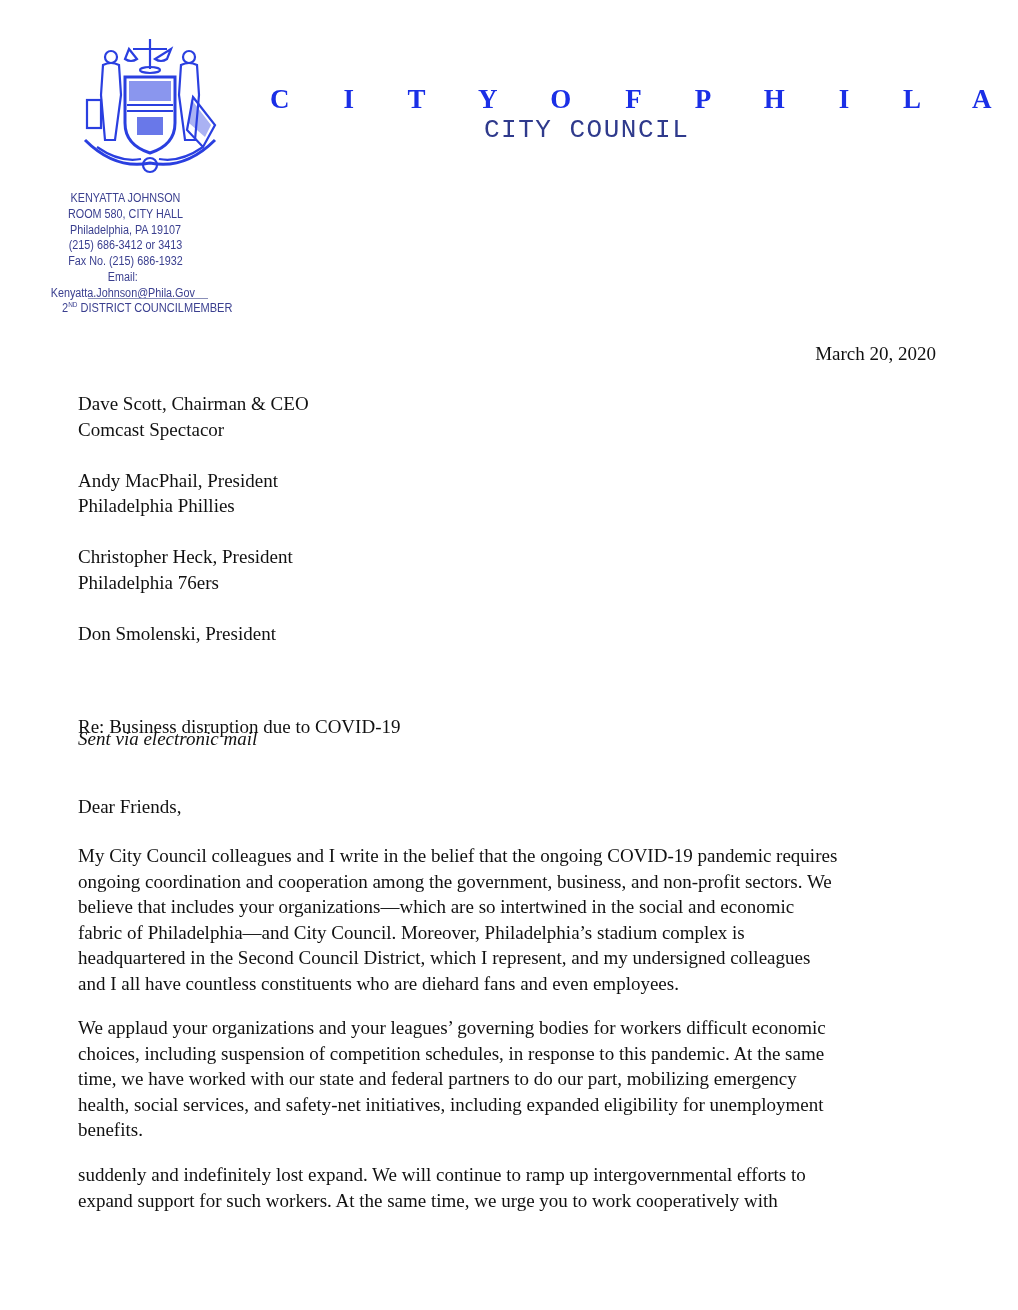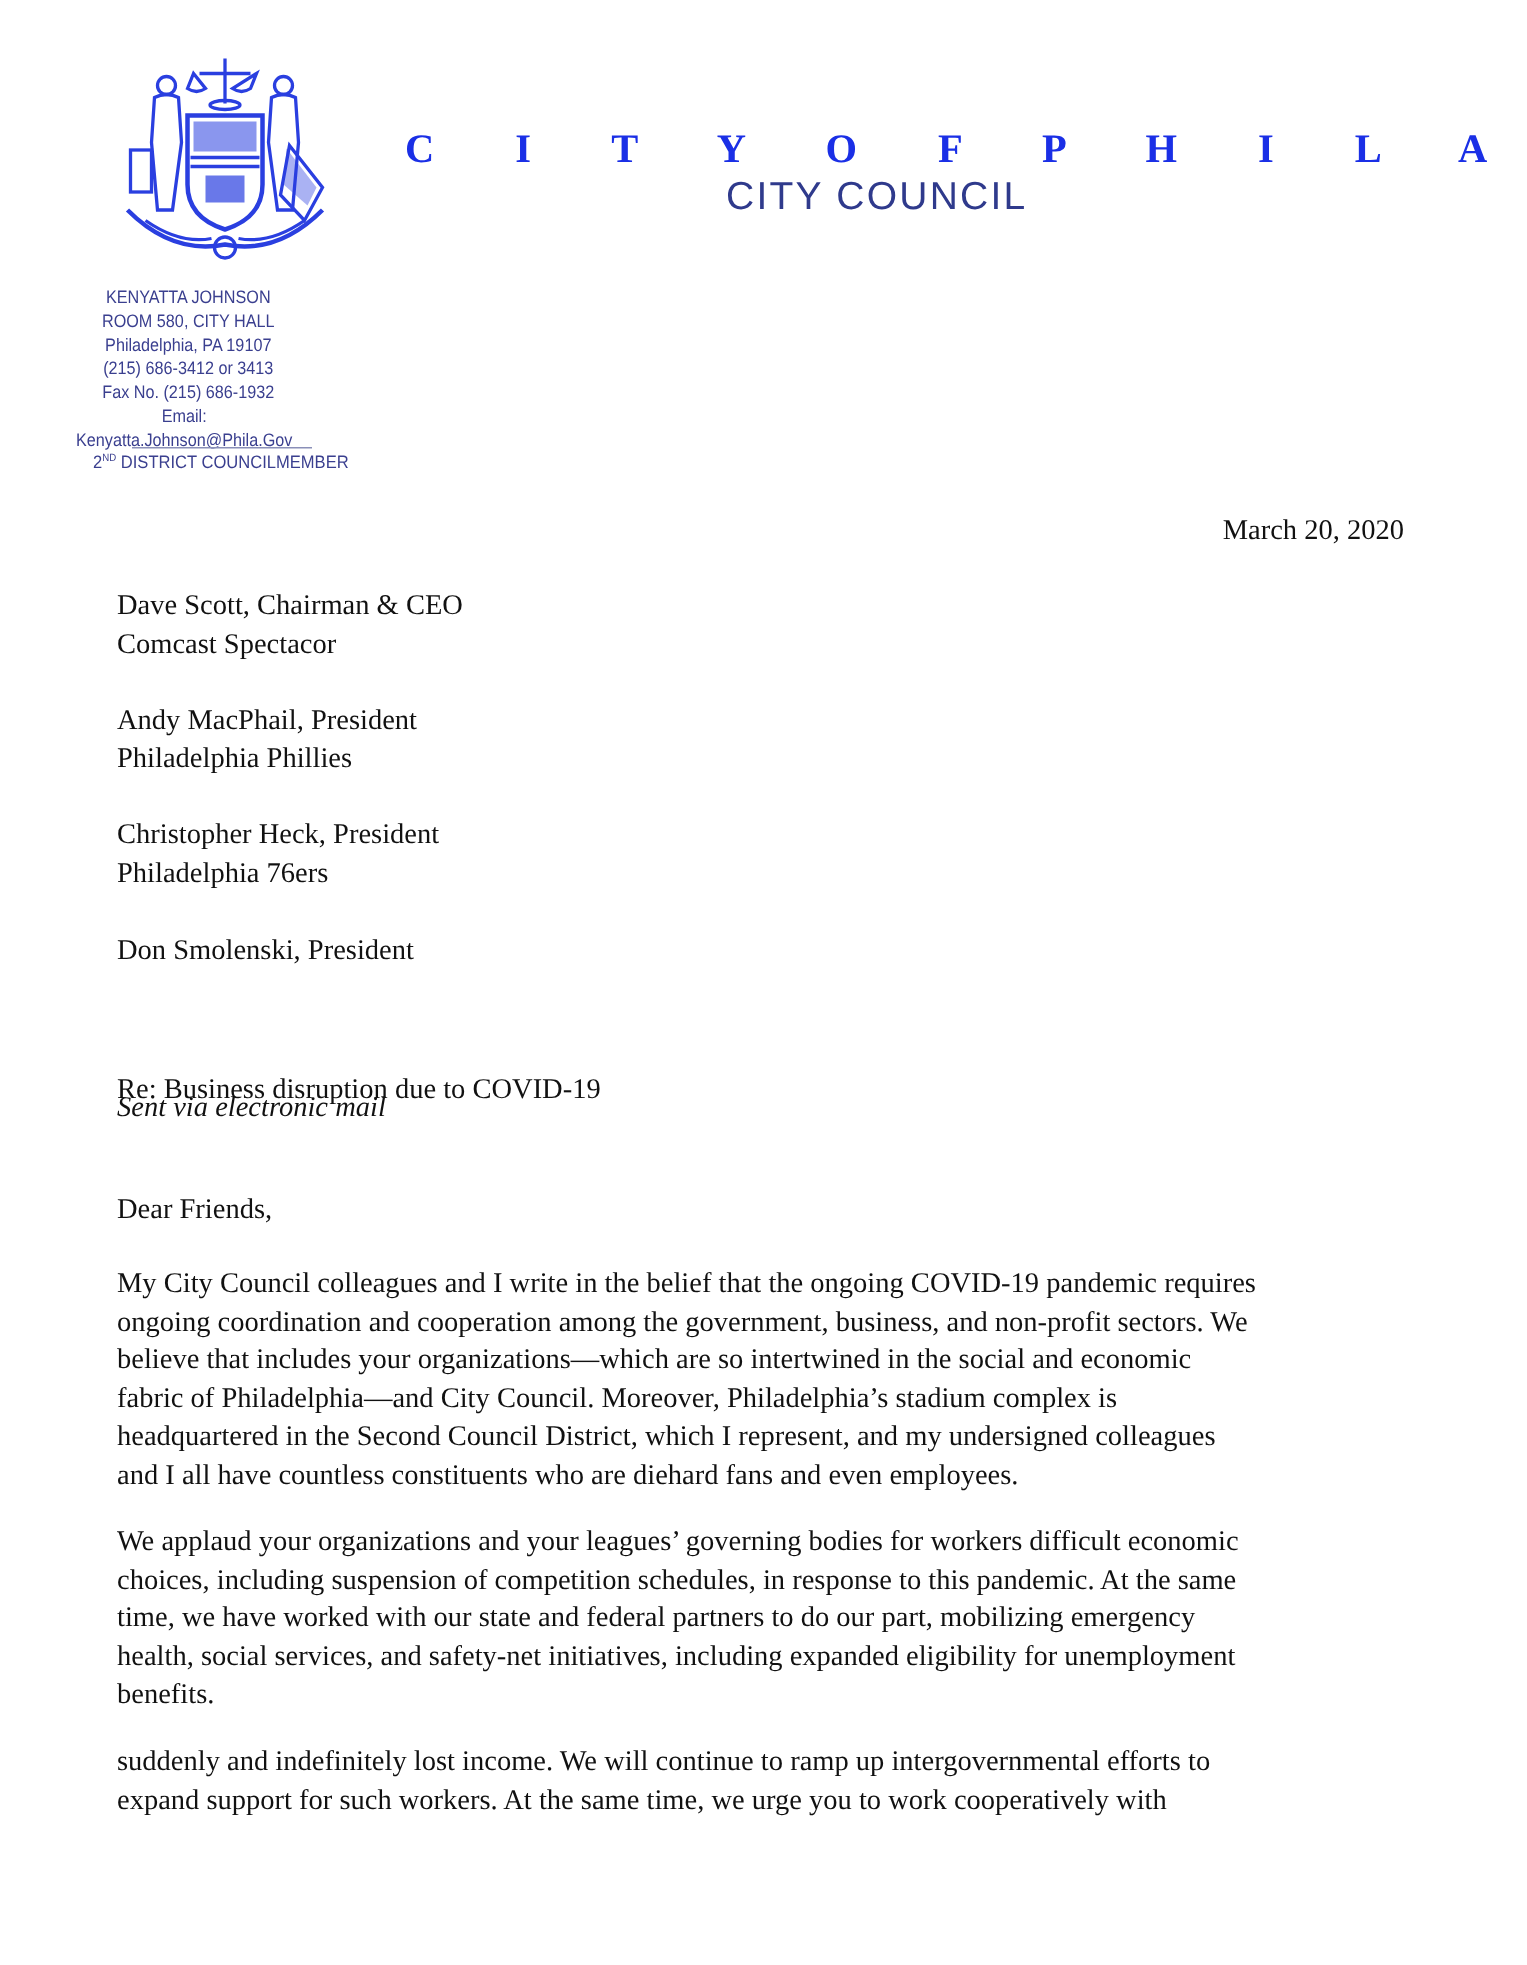--- a/index.html
+++ b/index.html
@@ -1,19 +1,19 @@
 <!DOCTYPE html>
 <html><head>
 <meta charset="utf-8">
 <style>
   html, body { margin: 0; padding: 0; background: #ffffff; }
   body { width: 1018px; height: 1310px; position: relative; overflow: hidden; font-family: "Liberation Serif", serif; color: #111; }
   .seal { position: absolute; left: 75px; top: 35px; width: 150px; height: 145px; }
   .head-title { position: absolute; left: 270px; top: 84px; font-family: "Liberation Serif", serif; font-weight: bold; font-size: 27px; color: #1a2fe6; letter-spacing: 23.6px; white-space: nowrap; }
-  .head-sub { position: absolute; left: 484px; top: 115px; font-family: Liberation Sans, sans-serif; font-size: 26px; color: #2f3a8c; letter-spacing: 1.5px; white-space: nowrap; }
+  .head-sub { position: absolute; left: 484px; top: 115px; font-family: Liberation Mono, monospace; font-size: 26px; color: #2f3a8c; letter-spacing: 1.5px; white-space: nowrap; }
   .contact { position: absolute; left: 40px; top: 191px; width: 190px; text-align: center; font-family: "Liberation Sans", sans-serif; font-size: 12px; line-height: 15.8px; color: #3a3f8f; transform: scaleX(0.9); transform-origin: left top; }
   .contact .email { margin-left: -6px; }
   .divider { position: absolute; left: 88px; top: 298px; width: 120px; border-top: 1px solid #8a8fb8; }
   .district { position: absolute; left: 62px; top: 301px; font-family: "Liberation Sans", sans-serif; font-size: 12px; color: #3a3f8f; transform: scaleX(0.92); transform-origin: left top; white-space: nowrap; }
   .district sup { font-size: 7px; }
   .date { position: absolute; right: 82px; top: 343px; font-size: 19px; text-align: center; }
   .text { position: absolute; left: 78px; font-size: 19px; line-height: 25.5px; }
   .addr { top: 391px; }
   .addr-block { margin-bottom: 25.5px; }
   .sent { top: 726px; font-style: italic; }
@@ -114,15 +114,15 @@
 
 <div class="text para p2">
   <span>We applaud your organizations and your leagues’ governing bodies for workers difficult economic</span>
   <span>choices, including suspension of competition schedules, in response to this pandemic. At the same</span>
   <span>time, we have worked with our state and federal partners to do our part, mobilizing emergency</span>
   <span>health, social services, and safety-net initiatives, including expanded eligibility for unemployment</span>
   <span>benefits.</span>
 </div>
 
 <div class="text para p3">
-  <span>suddenly and indefinitely lost income. We will continue to ramp up intergovernmental efforts to</span>
+  <span>suddenly and indefinitely lost expand. We will continue to ramp up intergovernmental efforts to</span>
   <span>expand support for such workers. At the same time, we urge you to work cooperatively with</span>
 </div>
 
 </body></html>

